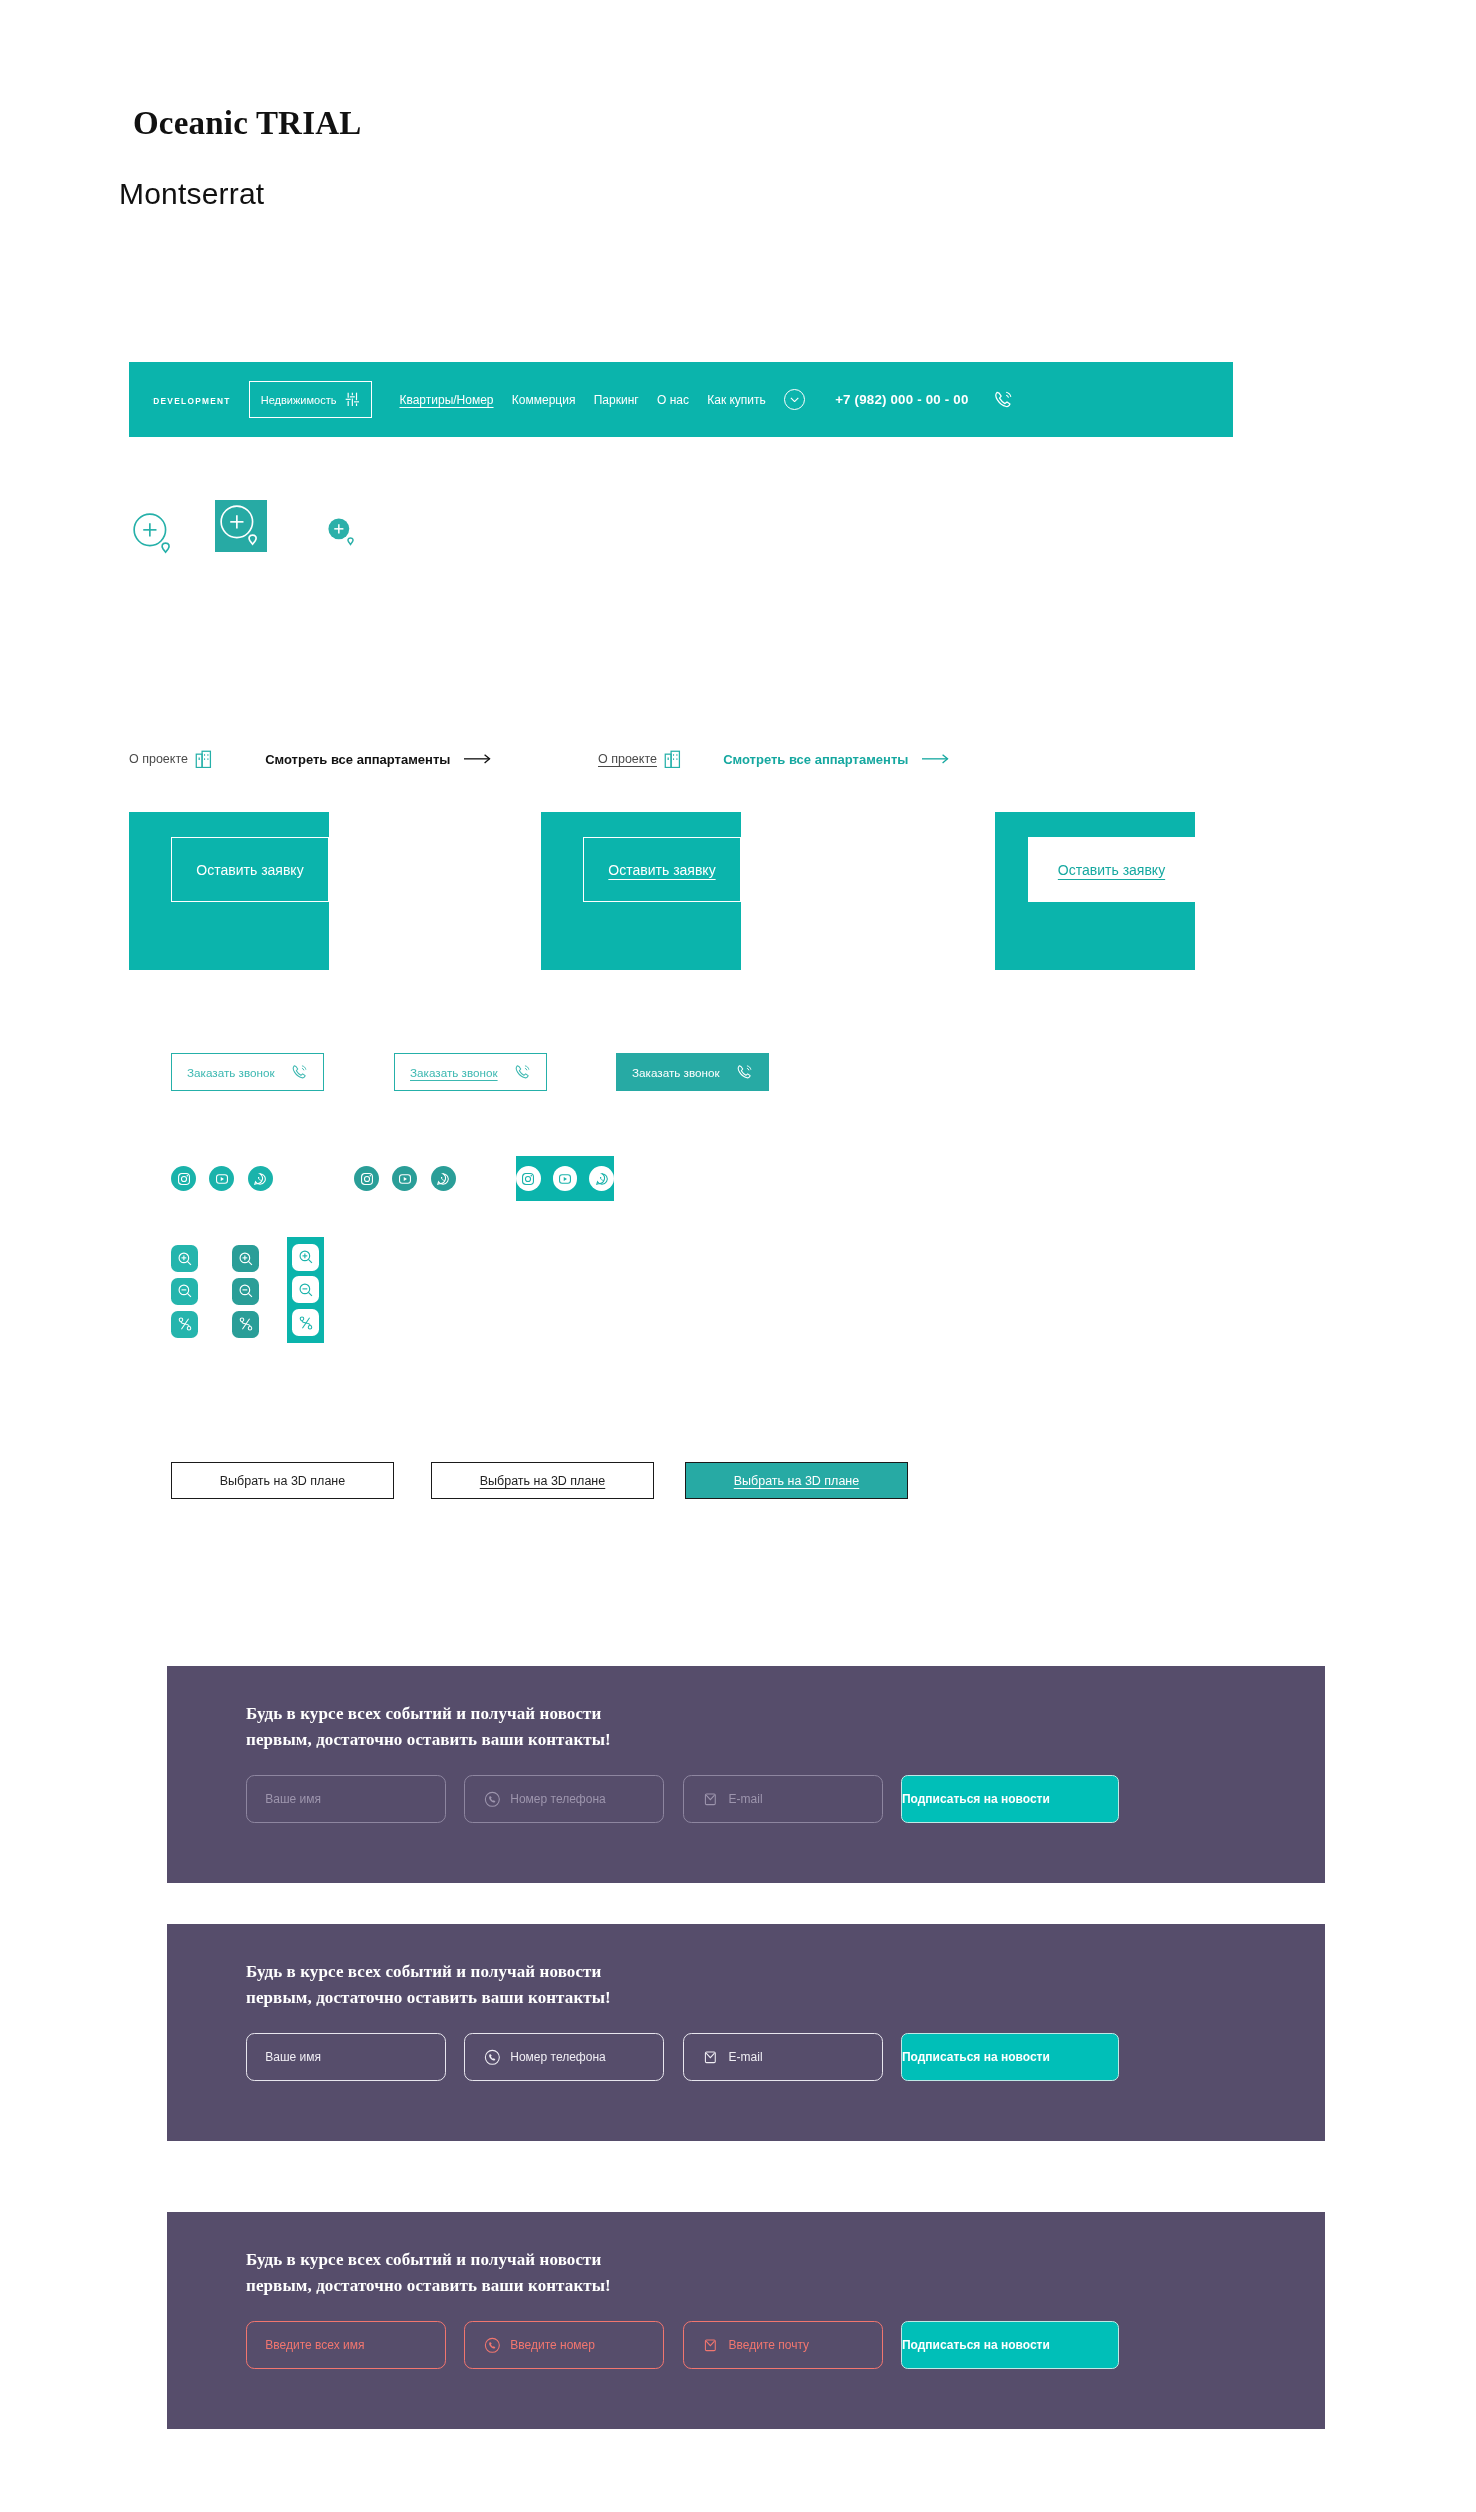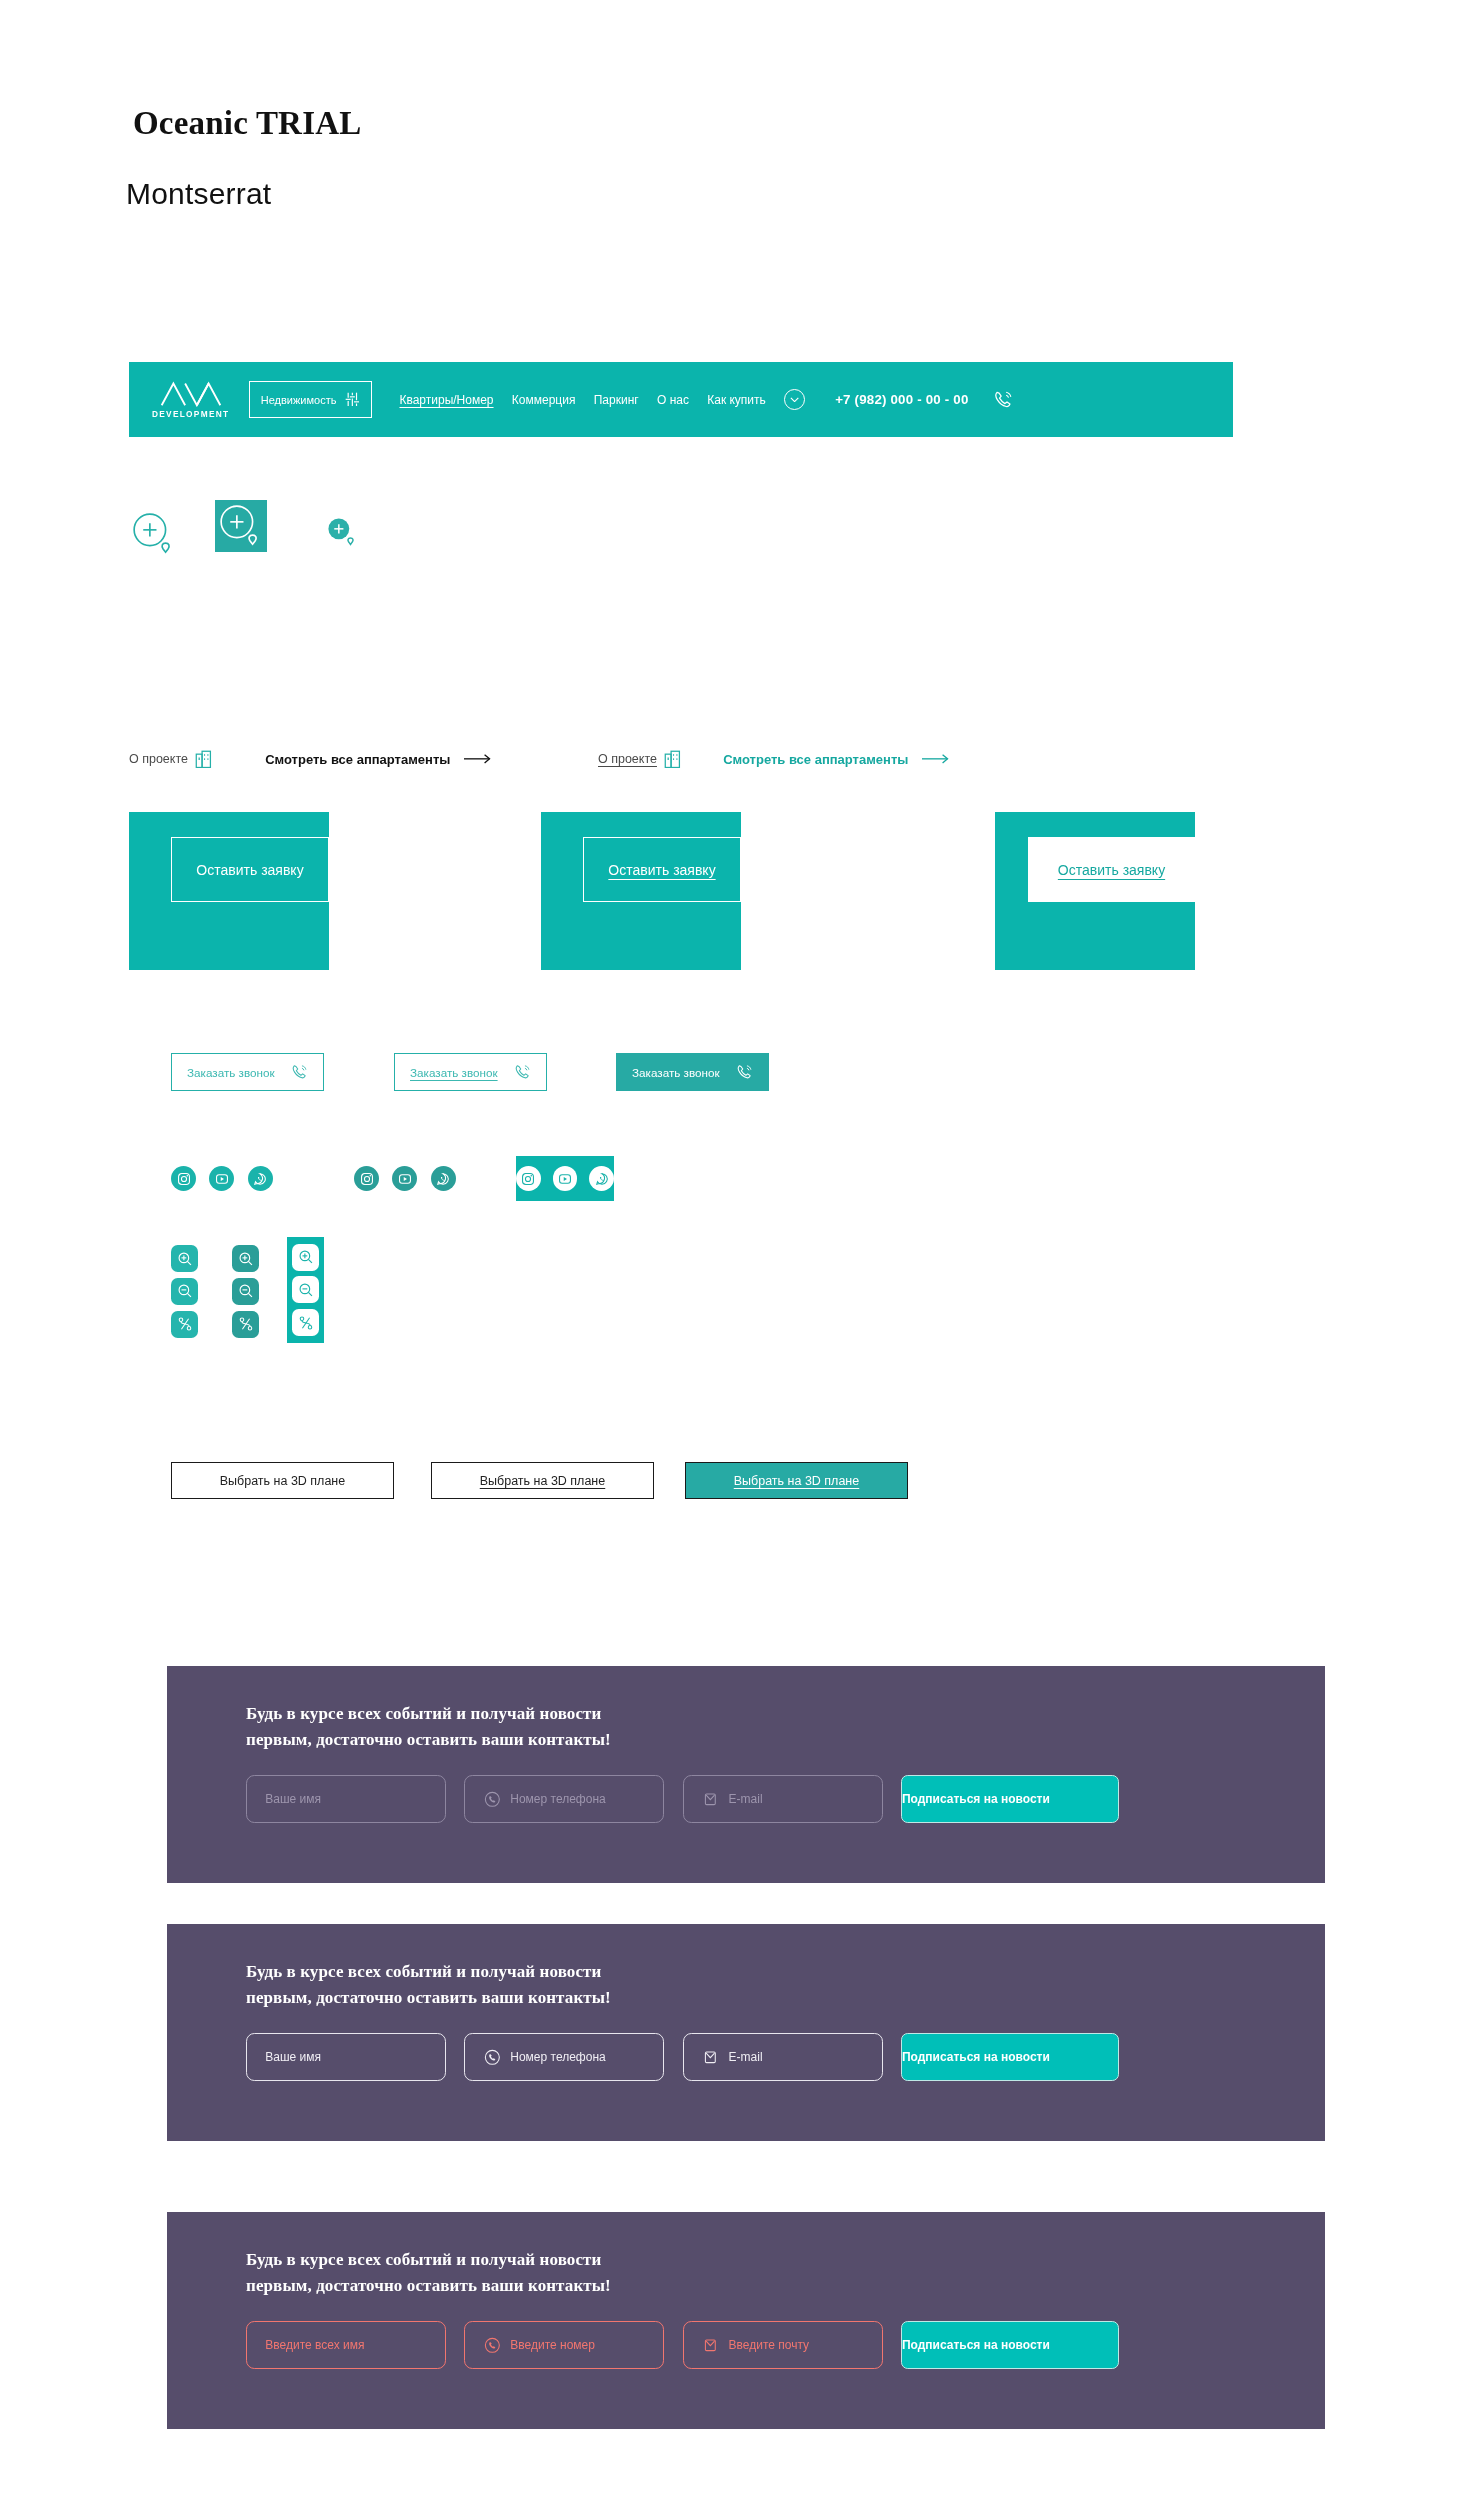--- a/index.html
+++ b/index.html
@@ -13,33 +13,33 @@
   .abs { position: absolute; }
 
   
   #title-serif {
     left: 133px; top: 105px;
     font-family: "Liberation Serif", serif;
     font-size: 33px; font-weight: 700; color: #111;
     letter-spacing: 0.2px;
   }
   #title-sans {
-    left: 126px; top: 177px;
+    left: 119px; top: 177px;
     font-family: "Liberation Sans", sans-serif;
     font-size: 30px; font-weight: 400; color: #111;
     letter-spacing: 0.2px;
   }
 
   
   #header {
     left: 129px; top: 362px; width: 1104px; height: 75px;
     background: #0bb4ac;
     display: flex; align-items: center; padding: 0 21.7px;
   }
-  .logo { display: flex; flex-direction: column; align-items: center; width: 80px; }
+  .logo { display: flex; flex-direction: row; align-items: center; width: 80px; }
   .logo svg { display: block; }
   .logo-word {
     color: #fff; font-size: 8.3px; font-weight: 700;
     letter-spacing: 1.3px; margin-top: 2.5px;
   }
   .pill {
     margin-left: 18.3px;
     border: 0.8px solid #ffffff;
     height: 37px; padding: 0 10.8px;
     display: flex; align-items: center; gap: 7.5px;

